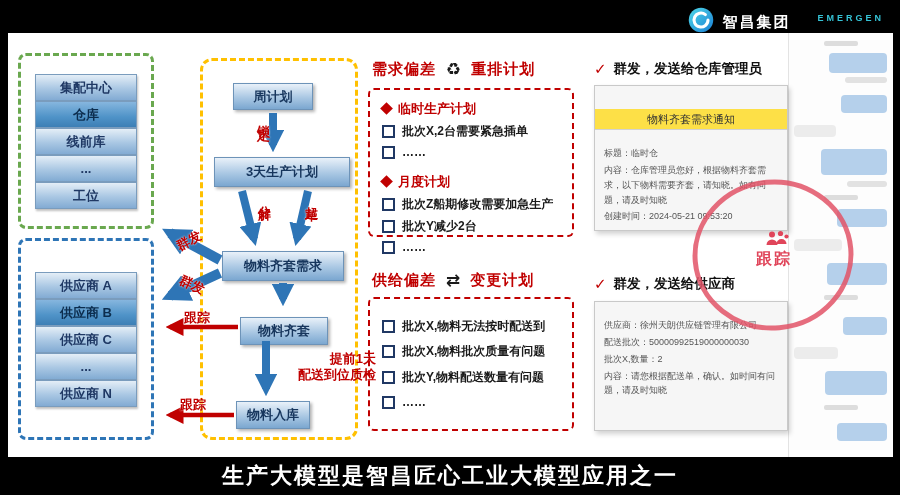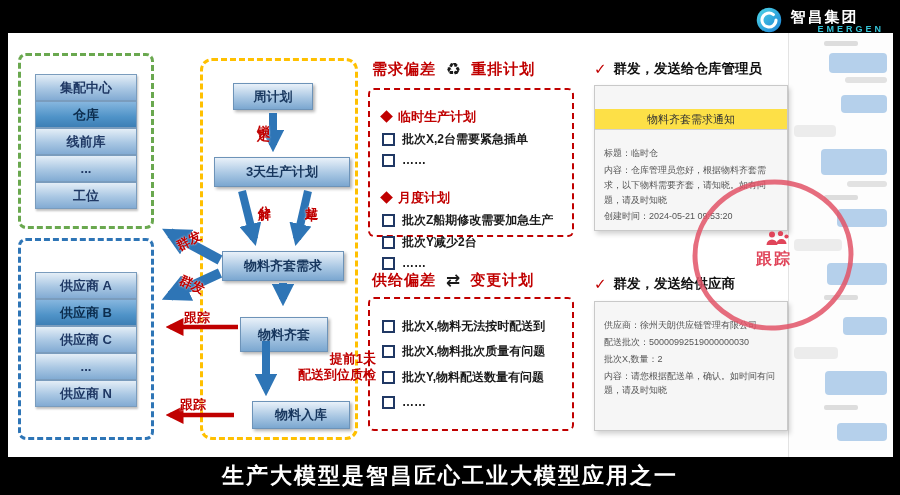--- a/index.html
+++ b/index.html
@@ -2,21 +2,21 @@
 <html><head>
 <meta charset="utf-8">
 <style>
   html,body{margin:0;padding:0;background:#111;}
   .stage{position:relative;width:900px;height:495px;background:#000;overflow:hidden;
          font-family:"Liberation Sans","DejaVu Sans",sans-serif;}
   .content{position:absolute;left:8px;top:33px;width:884px;height:424px;background:#ffffff;}
 
   
   .logo{position:absolute;top:6px;right:16px;display:flex;align-items:center;gap:7px;z-index:9;}
-  .logo-txt{display:flex;flex-direction:column;line-height:1.1;}
+  .logo-txt{display:flex;flex-direction:row;line-height:1.1;}
   .logo-company{color:#fff;font-weight:bold;font-size:15px;letter-spacing:2px;}
   .logo-brand{color:#35c3d6;font-size:9px;letter-spacing:3px;font-weight:bold;padding-left:27px;}
 
   
   .caption{position:absolute;left:0;top:461px;width:100%;text-align:center;color:#fff;
            font-size:22px;font-weight:bold;letter-spacing:2px;z-index:9;}
 
   
   .frame{position:absolute;border-radius:8px;box-sizing:border-box;}
   .frame.green{border:3px dashed #6aa84f;}
@@ -39,21 +39,21 @@
   .v-label{position:absolute;writing-mode:vertical-rl;color:#c00000;font-weight:bold;font-size:13px;
            letter-spacing:2px;z-index:6;text-shadow:0 0 2px #fff;}
   .r-label{position:absolute;color:#c00000;font-weight:bold;font-size:13px;z-index:6;text-shadow:0 0 2px #fff;}
   .note{position:absolute;z-index:6;color:#c00000;font-weight:bold;font-size:13px;text-align:right;line-height:1.25;margin-left:12px;}
 
   
   .panel-head{position:absolute;display:flex;align-items:center;gap:10px;z-index:3;}
   .panel-head .t{color:#c00000;font-weight:bold;font-size:15px;letter-spacing:1px;}
   .panel-head .ic{color:#1a1a1a;font-weight:bold;font-size:17px;line-height:1;}
   .rp-body{position:absolute;box-sizing:border-box;padding:10px 12px;display:flex;flex-direction:column;z-index:2;}
-  .rp-group{display:flex;flex-direction:column;gap:5px;margin-top:8px;}
+  .rp-group{display:flex;flex-direction:column;gap:5px;}
   .rp-row{display:flex;align-items:flex-start;gap:7px;}
   .diamond{width:9px;height:9px;background:#c00000;transform:rotate(45deg);margin-top:4px;flex:0 0 9px;}
   .cbox{width:9px;height:9px;border:2px solid #203864;background:#fff;margin-top:2px;flex:0 0 9px;}
   .rp-head-txt{color:#c00000;font-weight:bold;font-size:13px;}
   .rp-item-txt{color:#1a1a1a;font-weight:bold;font-size:12px;line-height:1.35;}
 
   
   .bcast-head{position:absolute;display:flex;align-items:center;gap:7px;font-size:13.5px;font-weight:bold;color:#111;z-index:3;}
   .bcast-head .chk{color:#c00000;font-size:15px;font-weight:bold;}
   .card{position:absolute;background:#f6f6f6;border:1px solid #c9c9c9;box-shadow:2px 3px 5px rgba(0,0,0,.18);
@@ -118,22 +118,22 @@
       <div class="lbox-item">供应商 C</div>
       <div class="lbox-item">...</div>
       <div class="lbox-item">供应商 N</div>
     </div>
 
     <div class="frame yellow" style="left:192px;top:25px;width:158px;height:382px;"></div>
 
     <div class="node" style="left:225px;top:50px;width:80px;height:27px;">周计划</div>
     <div class="node" style="left:206px;top:124px;width:136px;height:30px;">3天生产计划</div>
     <div class="node" style="left:214px;top:218px;width:122px;height:30px;">物料齐套需求</div>
-    <div class="node" style="left:232px;top:284px;width:88px;height:35px;">物料齐套</div>
-    <div class="node" style="left:228px;top:368px;width:98px;height:28px;margin-left:16px;">物料入库</div>
+    <div class="node" style="left:232px;top:284px;width:88px;height:28px;">物料齐套</div>
+    <div class="node" style="left:228px;top:368px;width:74px;height:28px;">物料入库</div>
 
     <svg class="overlay" width="884" height="424">
       <defs>
         <marker id="mB" markerWidth="2.8" markerHeight="2.8" refX="1.9" refY="1.4" orient="auto">
           <path d="M0,0 L2.8,1.4 L0,2.8 z" fill="#2e75b6"></path>
         </marker>
         <marker id="mR" markerWidth="4" markerHeight="4" refX="3" refY="2" orient="auto">
           <path d="M0,0 L4,2 L0,4 z" fill="#c00000"></path>
         </marker>
       </defs>

